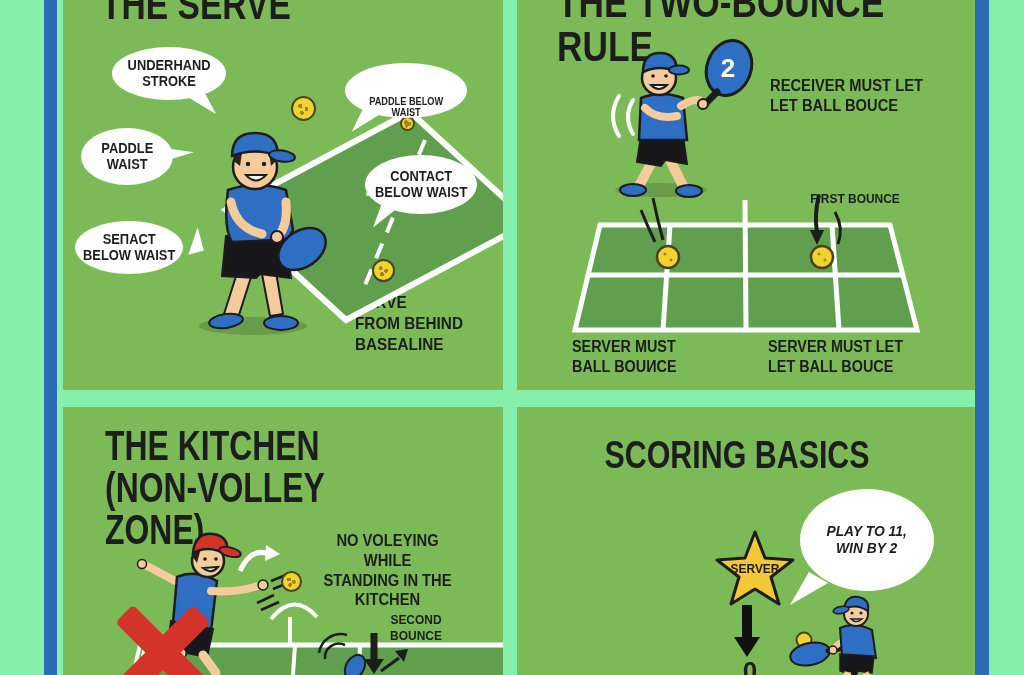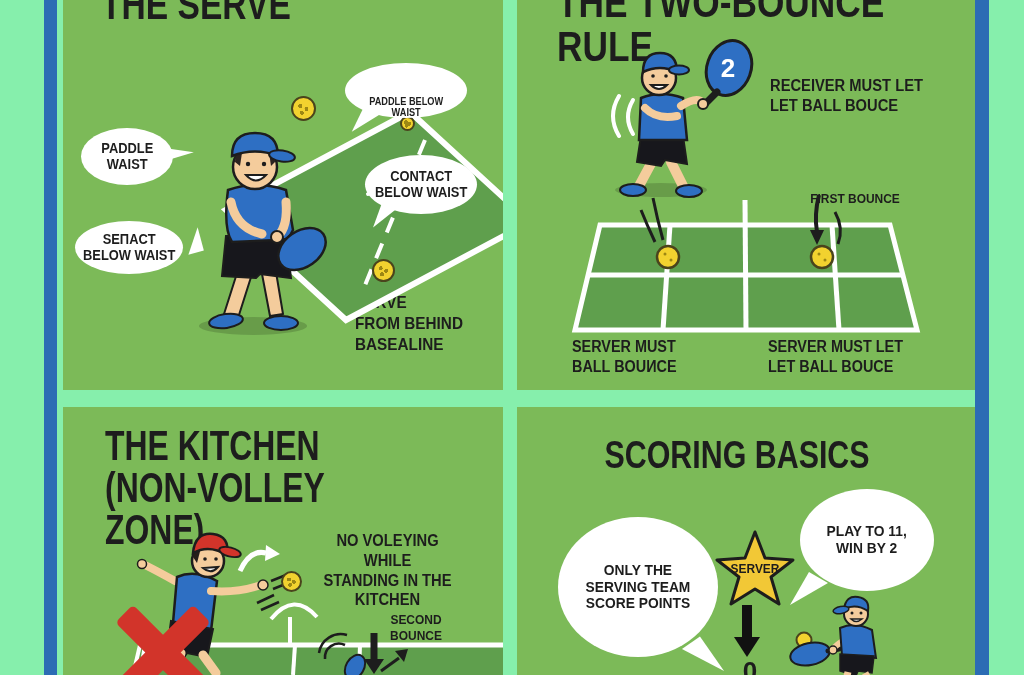--- a/index.html
+++ b/index.html
@@ -80,20 +80,25 @@
       <circle cx="66" cy="54" r="2.2" fill="#1d1d1d"></circle>
       <path d="M48,65 Q58,76 68,65 Z" fill="#ffffff" stroke="#1d1d1d" stroke-width="2"></path>
       <path d="M34,46 Q34,23 57,23 Q80,23 80,46 Q57,37 34,46 Z" fill="#2e6fc3" stroke="#1d1d1d" stroke-width="2.5"></path>
       <ellipse cx="84" cy="46" rx="13" ry="5.5" fill="#2e6fc3" stroke="#1d1d1d" stroke-width="2" transform="rotate(8 84 46)"></ellipse>
     </svg>
 
     <div class="ball" style="left:228px; top:96px;  width:25px; height:25px;"></div>
     <div class="ball" style="left:337px; top:116px; width:15px; height:15px;"></div>
     <div class="ball" style="left:309px; top:259px; width:23px; height:23px;"></div>
 
+    <div class="bubble" style="left:49px; top:47px; width:114px; height:53px; font-size:14px;">
+      <div class="tail" style="right:16px; bottom:-20px; border-top:30px solid #fff; border-left:18px solid transparent; transform:rotate(-28deg);"></div>
+      <span>UNDERHAND
+STROKE</span>
+    </div>
     <div class="bubble" style="left:282px; top:63px; width:122px; height:55px; font-size:10px;align-items:flex-end;">
       <div class="tail" style="left:12px; bottom:-19px; border-top:28px solid #fff; border-right:18px solid transparent; transform:rotate(26deg);"></div>
       <span>PADDLE BELOW
 WAIST</span>
     </div>
     <div class="bubble" style="left:18px; top:128px; width:92px; height:57px; font-size:14px;">
       <div class="tail" style="right:-20px; top:22px; border-left:30px solid #fff; border-bottom:14px solid transparent; transform:rotate(8deg);"></div>
       <span>PADDLE
 WAIST</span>
     </div>
@@ -230,28 +235,22 @@
     </svg>
 
     <div class="x-bar" style="left:45px; top:233px; transform:rotate(45deg);"></div>
     <div class="x-bar" style="left:45px; top:233px; transform:rotate(-45deg);"></div>
   </div>
 
   <div class="panel" style="left:517px; top:407px; width:458px; height:268px;">
 
     <div class="ttl" style="left:40px; top:27px; width:360px; font-size:38px; text-align:center; transform:scaleX(.8); transform-origin:center top;">SCORING BASICS</div>
 
-    <div class="bubble" style="left:41px; top:110px; width:160px; height:140px; font-size:15px;">
-      <div class="tail" style="right:4px; bottom:-24px; border-top:42px solid #fff; border-left:22px solid transparent; transform:rotate(-35deg);"></div>
-      <span>ONLY THE
-SERVING TEAM
-SCORE POINTS</span>
-    </div>
-
-    <div class="bubble" style="left:283px; top:82px; width:134px; height:102px; font-size:15px;">
+
+    <div class="bubble" style="left:283px; top:82px; width:134px; height:102px; font-size:15px;font-style:italic;">
       <div class="tail" style="left:-2px; bottom:-22px; border-top:38px solid #fff; border-right:22px solid transparent; transform:rotate(30deg);"></div>
       <span>PLAY TO 11,
 WIN BY 2</span>
     </div>
 
     <svg class="abs" style="left:196px; top:119px; z-index:7;" width="84" height="88" viewBox="0 0 84 88">
       <polygon points="42,6 52,32 80,34 58,51 66,78 42,63 18,78 26,51 4,34 32,32" fill="#f2c836" stroke="#1d1d1d" stroke-width="3" stroke-linejoin="round"></polygon>
     </svg>
     <div class="txt" style="left:198px; top:154px; width:80px; font-size:13px; text-align:center; z-index:8; transform:scaleX(.92); transform-origin:center top;">SERVER</div>
 

